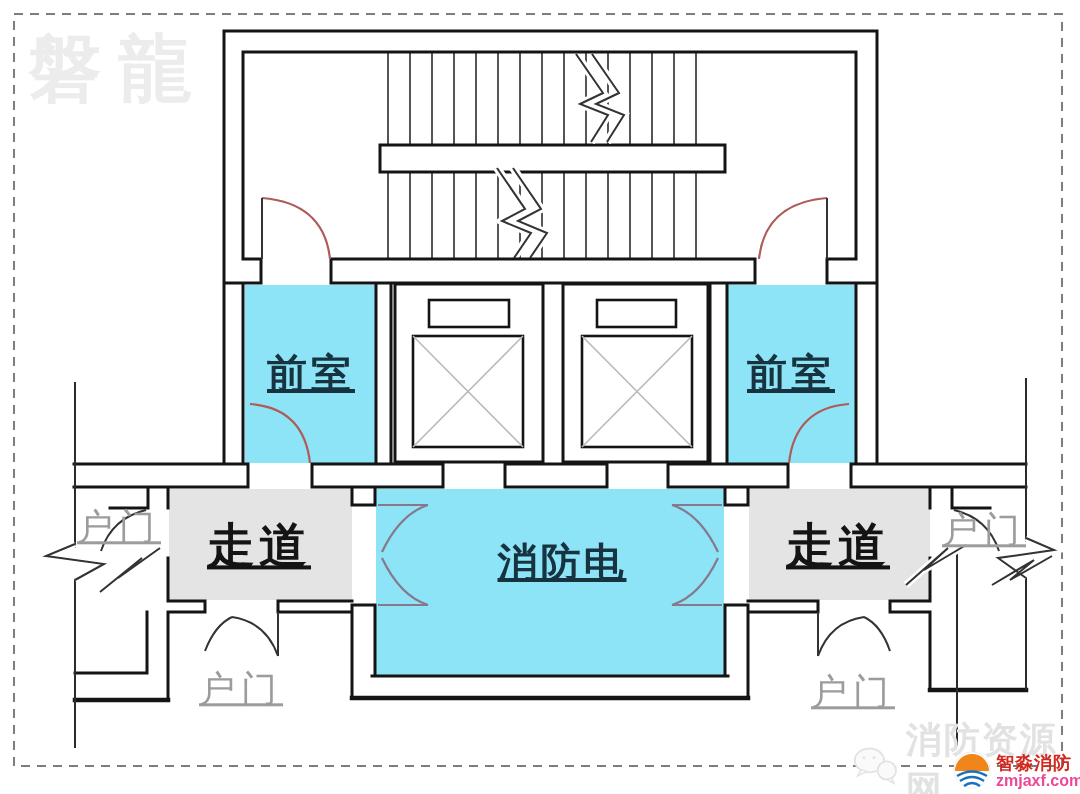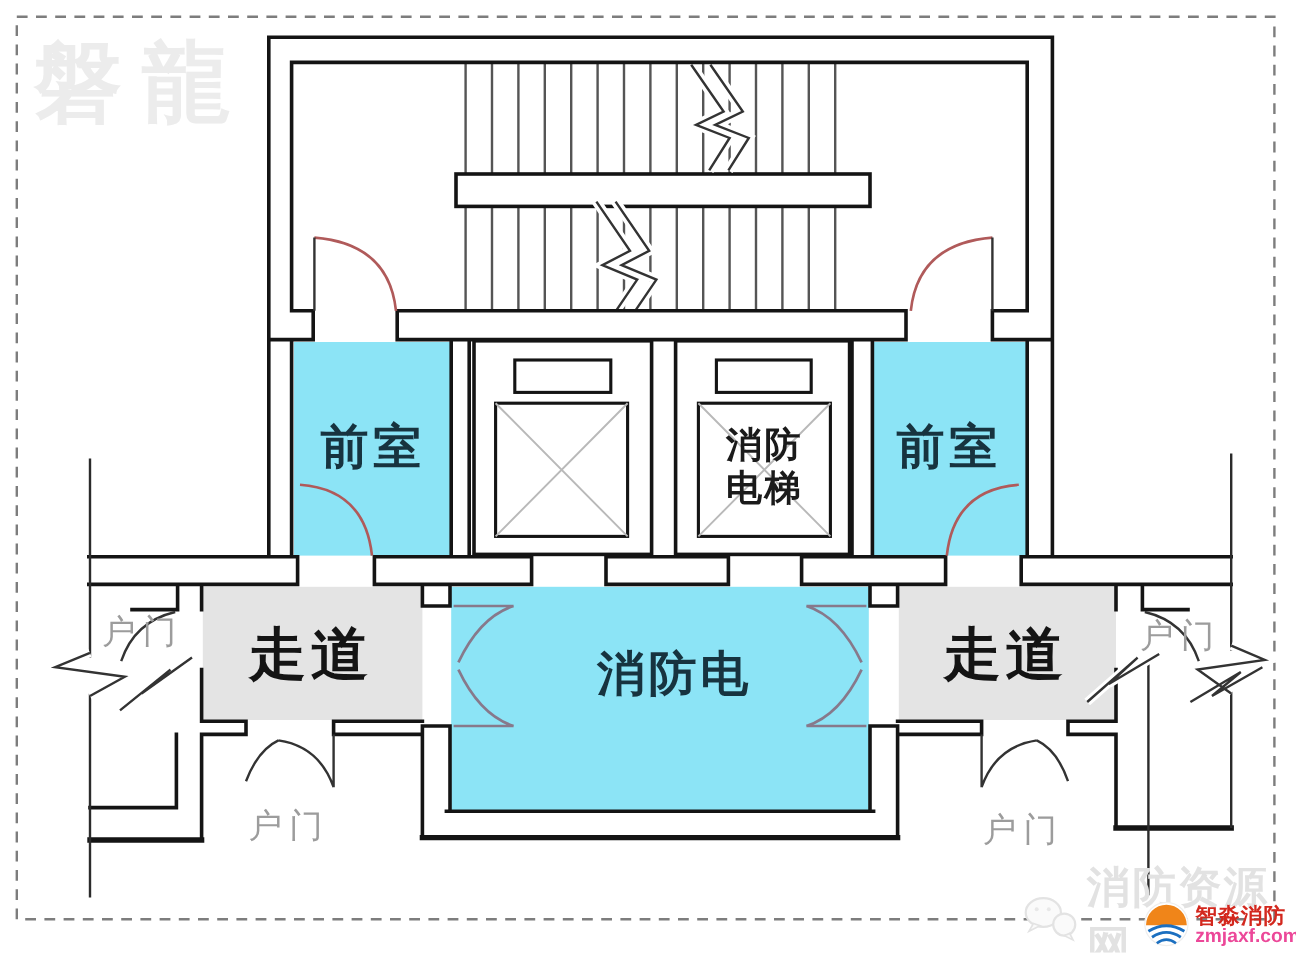--- a/index.html
+++ b/index.html
@@ -1,26 +1,26 @@
 <!DOCTYPE html>
 <html><head>
 <meta charset="utf-8">
 <style>
   html,body{margin:0;padding:0;background:#fff;}
   .canvas{
     position:relative;width:1080px;height:794px;background:#fff;overflow:hidden;
     font-family:"Liberation Sans","DejaVu Sans",sans-serif;
   }
   .plan-svg{position:absolute;left:0;top:0;}
-  .label{position:absolute;transform:translate(-50%,-50%);text-align:center;white-space:pre;line-height:1.15;}
+  .label{position:absolute;transform:translate(-50%,-50%);text-align:center;white-space:pre;line-height:1.15;text-decoration:underline;}
   .lbl-room{font-size:40px;font-weight:600;color:#17333F;letter-spacing:4px;}
   .lbl-elev{font-size:30px;font-weight:600;color:#1a1a1a;letter-spacing:2px;line-height:1.2;}
   .lbl-lobby{font-size:40px;font-weight:600;color:#17333F;letter-spacing:3px;line-height:1.2;margin-left:12px;}
   .lbl-corridor{font-size:48px;font-weight:600;color:#141414;letter-spacing:4px;}
-  .lbl-door{font-size:28px;font-weight:500;color:#9C9C9C;letter-spacing:6px;}
+  .lbl-door{font-size:36px;font-weight:500;color:#9C9C9C;letter-spacing:6px;}
   .wm-topleft{
     position:absolute;left:28px;top:20px;font-family:"DejaVu Serif","Liberation Serif",serif;
     font-size:74px;font-weight:bold;color:#ECECEC;letter-spacing:16px;
   }
   .wm-bottomright{
     position:absolute;left:852px;top:716px;display:flex;align-items:center;gap:6px;
   }
   .wm-bottomright .wm-text{font-size:36px;color:#E2E2E2;font-weight:600;letter-spacing:2px;}
   .brand{
     position:absolute;left:952px;top:750px;display:flex;align-items:flex-end;gap:4px;
@@ -135,21 +135,20 @@
     <g fill="none" stroke="#333" stroke-width="2">
       <path d="M146,510 Q112,518 101,551 M954,510 Q988,518 999,551"></path>
     </g>
   </svg>
 
   <div class="wm-topleft">磐龍</div>
 
   <div class="label lbl-room" style="left:311px;top:373px;">前室</div>
   <div class="label lbl-room" style="left:791px;top:373px;">前室</div>
 
-  <div class="label lbl-elev" style="left:637px;top:390px;"><span>消防</span><br><span>电梯</span></div>
 
   <div class="label lbl-lobby" style="left:550px;top:562px;"><span>消防电</span><br></div>
 
   <div class="label lbl-corridor" style="left:259px;top:546px;">走道</div>
   <div class="label lbl-corridor" style="left:838px;top:546px;">走道</div>
 
   <div class="label lbl-door" style="left:119px;top:527px;">户门</div>
   <div class="label lbl-door" style="left:241px;top:689px;">户门</div>
   <div class="label lbl-door" style="left:984px;top:530px;">户门</div>
   <div class="label lbl-door" style="left:853px;top:692px;">户门</div>

